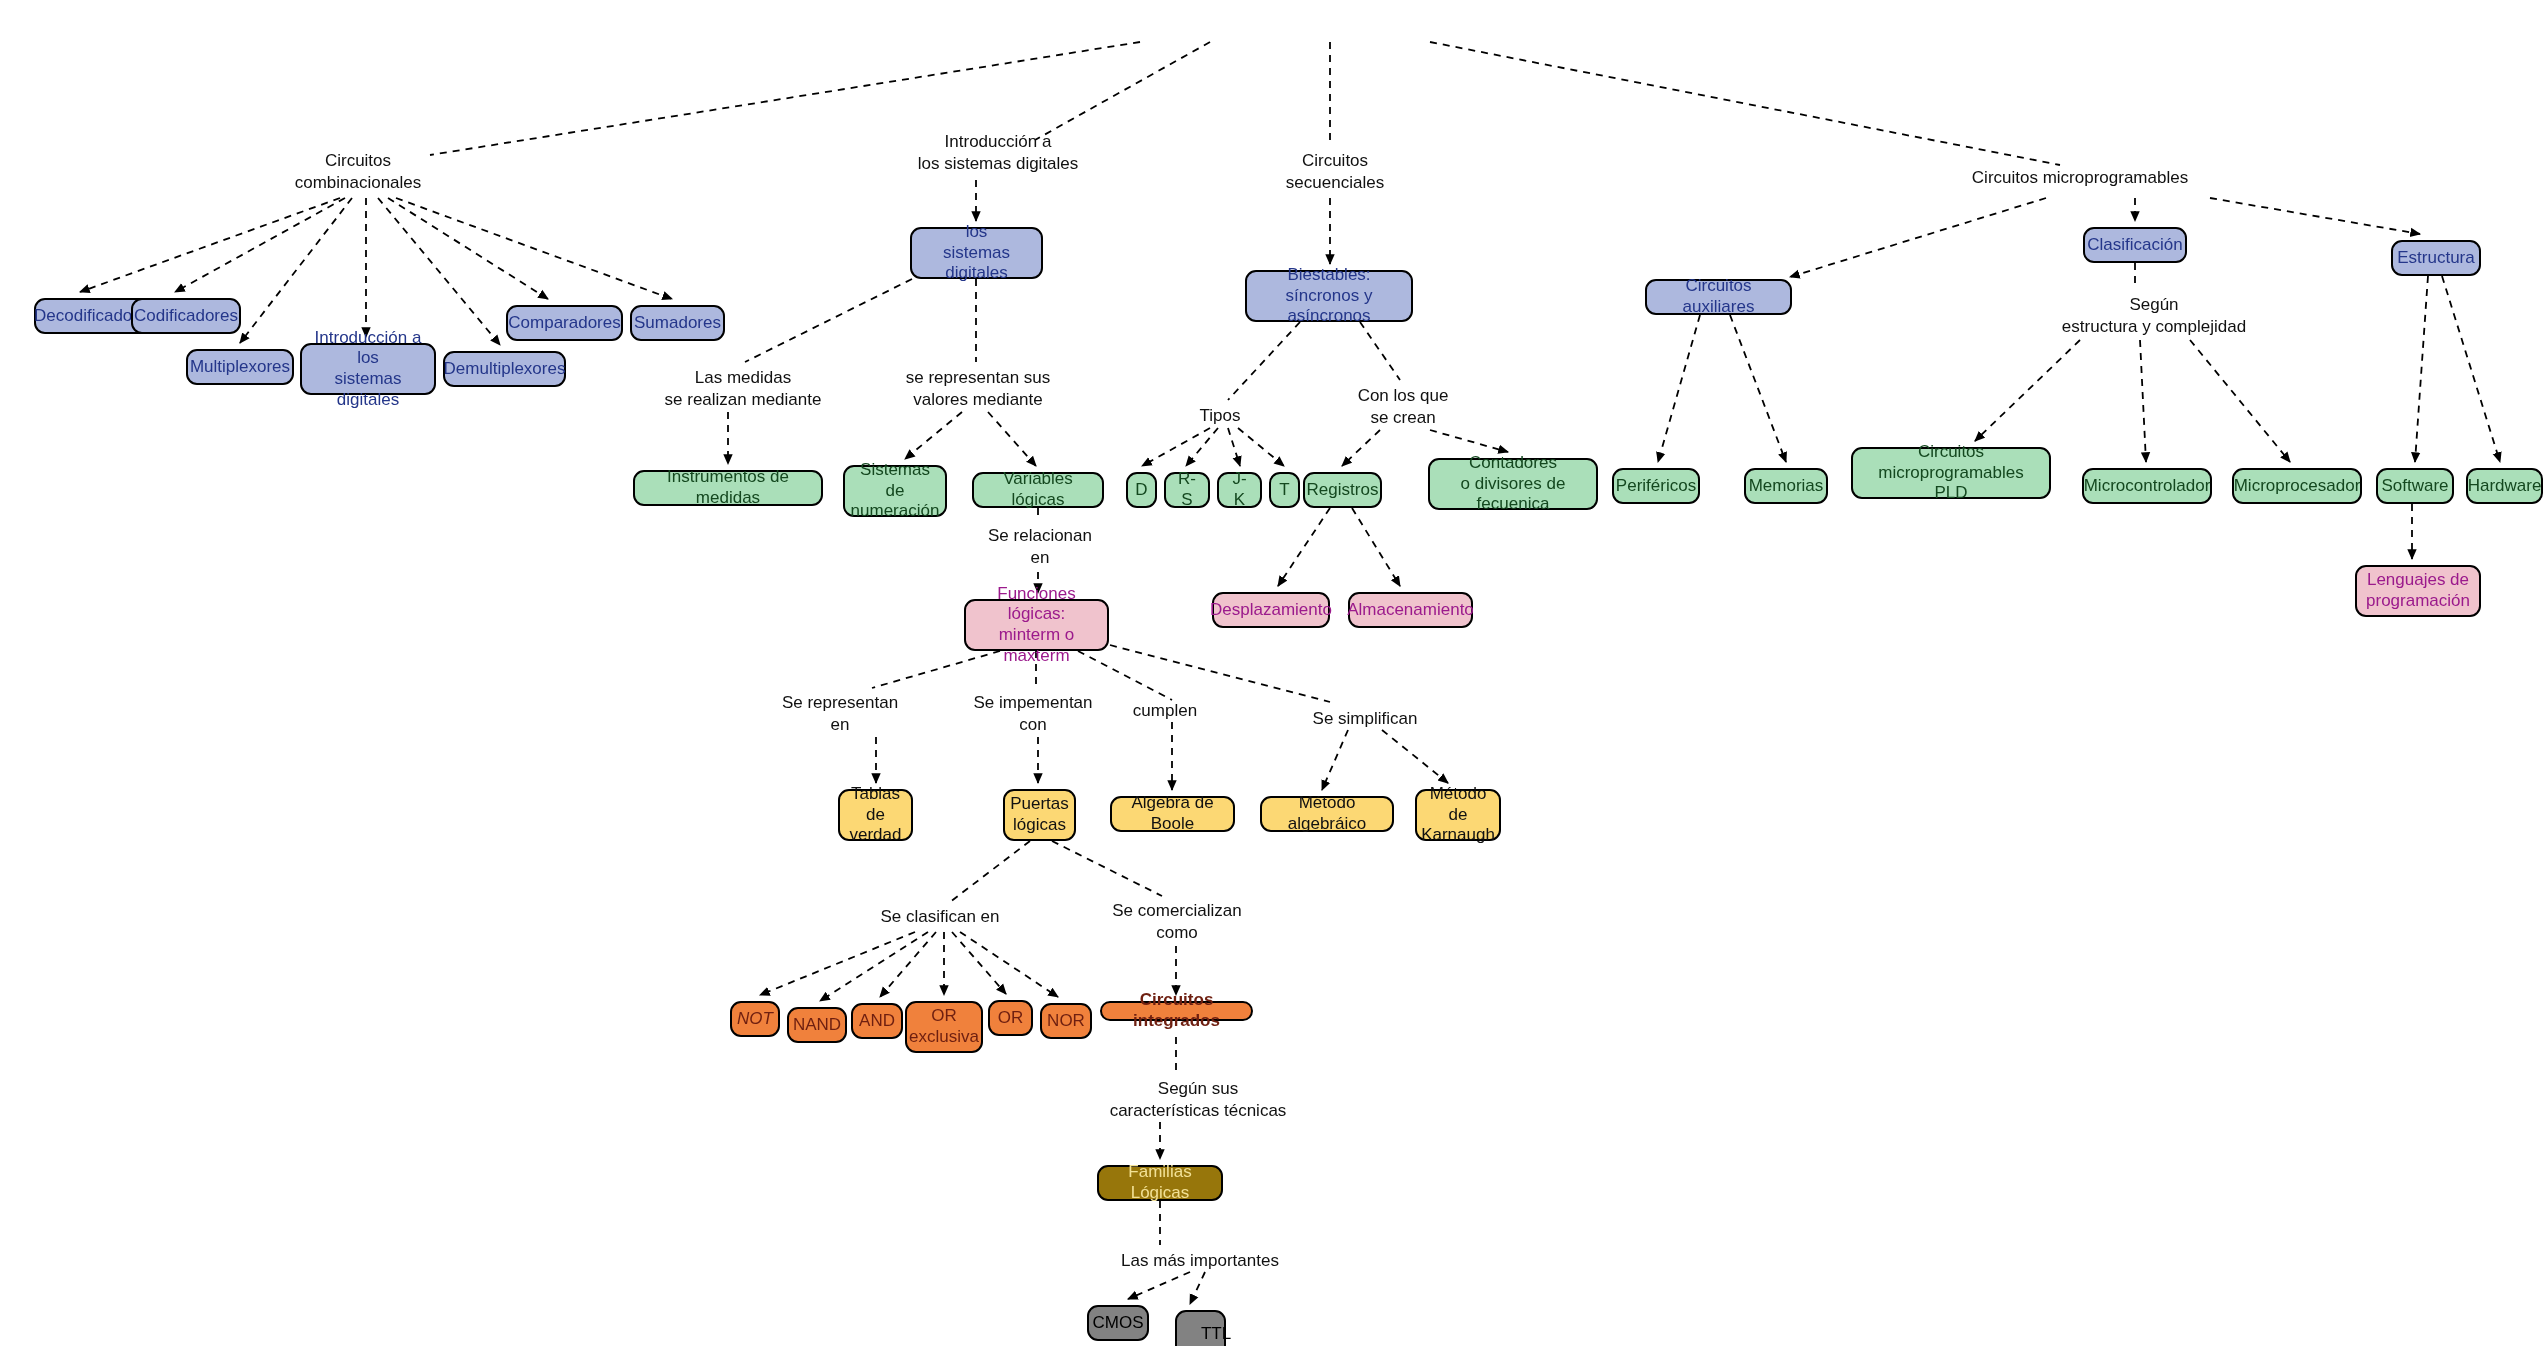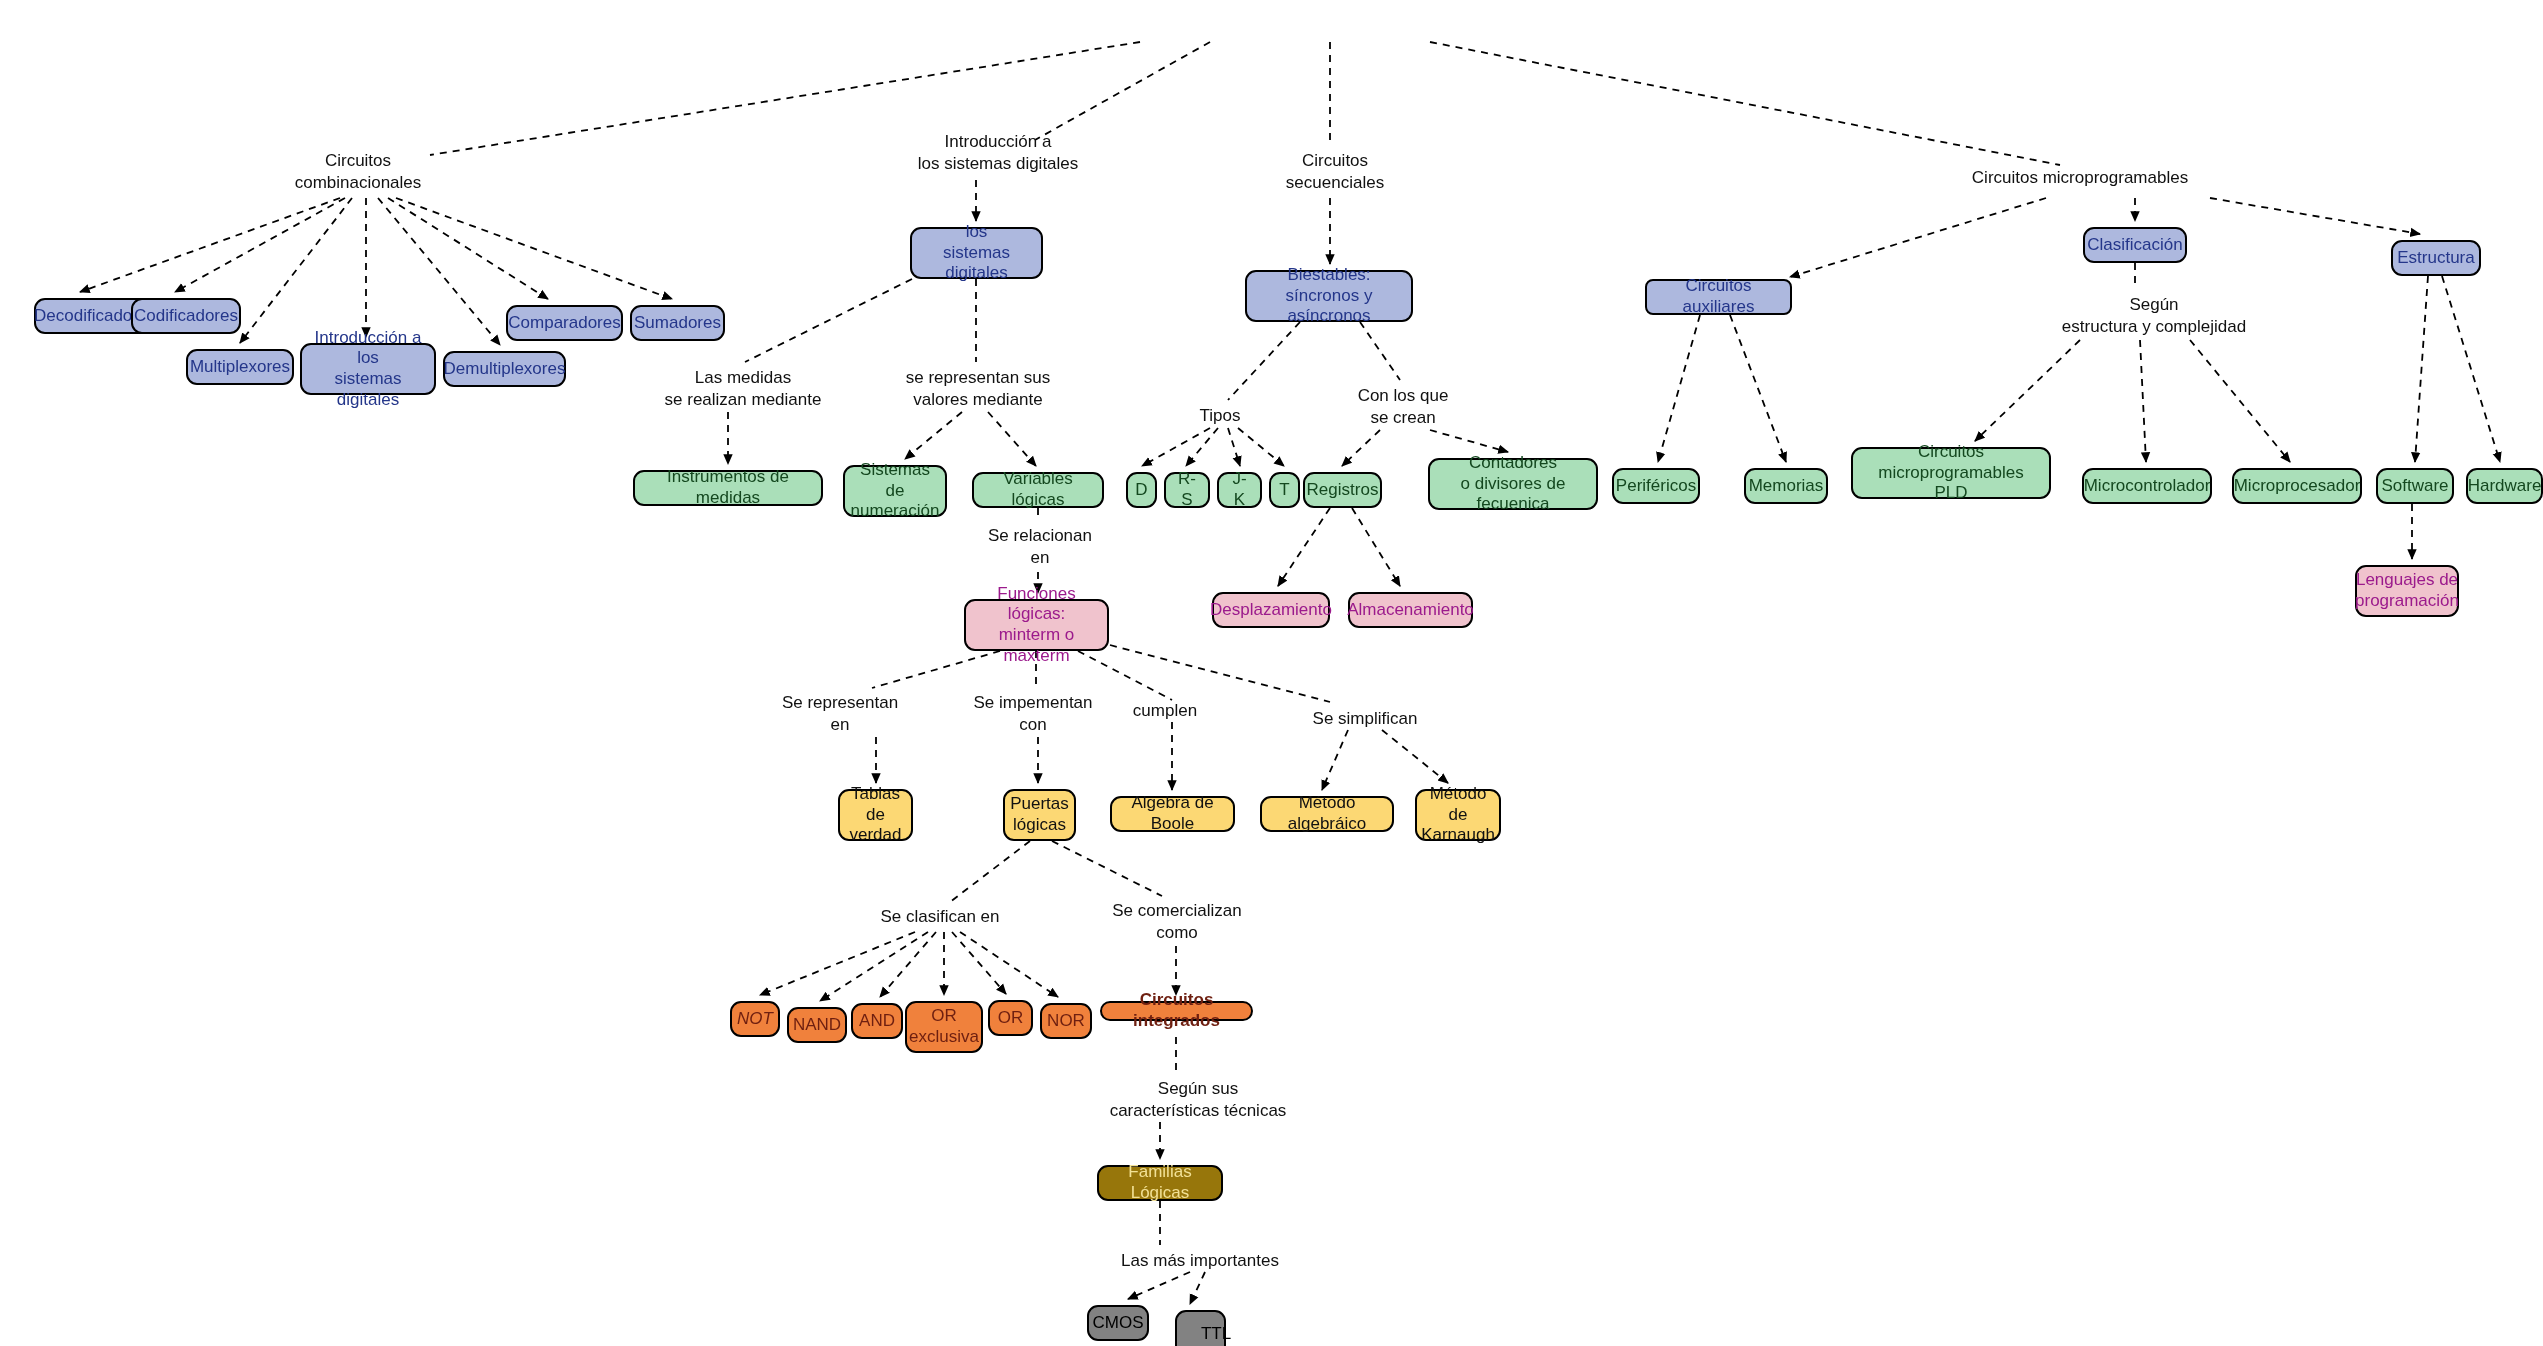--- a/index.html
+++ b/index.html
@@ -144,21 +144,21 @@
       <div class="node n-blue" style="left: 186px; top: 349px; width: 108px; height: 36px;">Multiplexores</div>
       <div class="node n-blue" style="left: 300px; top: 343px; width: 136px; height: 52px;">Introducción a los
 sistemas digitales</div>
       <div class="node n-blue" style="left: 443px; top: 351px; width: 123px; height: 36px;">Demultiplexores</div>
       <div class="node n-blue" style="left: 506px; top: 305px; width: 117px; height: 36px;">Comparadores</div>
       <div class="node n-blue" style="left: 630px; top: 305px; width: 95px; height: 36px;">Sumadores</div>
       <div class="node n-blue" style="left: 910px; top: 227px; width: 133px; height: 52px;">los
 sistemas digitales</div>
       <div class="node n-blue" style="left: 1245px; top: 270px; width: 168px; height: 52px;">Biestables:
 síncronos y asíncronos</div>
-      <div class="node n-blue" style="left: 1645px; top: 279px; width: 147px; height: 36px; border-radius: 8px;">Circuitos auxiliares</div>
+      <div class="node n-blue" style="left: 1645px; top: 279px; width: 147px; height: 36px;">Circuitos auxiliares</div>
       <div class="node n-blue" style="left: 2083px; top: 227px; width: 104px; height: 36px;">Clasificación</div>
       <div class="node n-blue" style="left: 2391px; top: 240px; width: 90px; height: 36px;">Estructura</div>
       <div class="node n-green" style="left: 633px; top: 470px; width: 190px; height: 36px;">Instrumentos de medidas</div>
       <div class="node n-green" style="left: 843px; top: 465px; width: 104px; height: 52px;">Sistemas de
 numeración</div>
       <div class="node n-green" style="left: 972px; top: 472px; width: 132px; height: 36px;">Variables lógicas</div>
       <div class="node n-green" style="left: 1126px; top: 472px; width: 31px; height: 36px;">D</div>
       <div class="node n-green" style="left: 1164px; top: 472px; width: 46px; height: 36px;">R-S</div>
       <div class="node n-green" style="left: 1217px; top: 472px; width: 45px; height: 36px;">J-K</div>
       <div class="node n-green" style="left: 1269px; top: 472px; width: 31px; height: 36px;">T</div>
@@ -170,21 +170,21 @@
       <div class="node n-green" style="left: 1851px; top: 447px; width: 200px; height: 52px;">Circuitos microprogramables
 PLD</div>
       <div class="node n-green" style="left: 2082px; top: 468px; width: 130px; height: 36px;">Microcontrolador</div>
       <div class="node n-green" style="left: 2232px; top: 468px; width: 130px; height: 36px;">Microprocesador</div>
       <div class="node n-green" style="left: 2376px; top: 468px; width: 78px; height: 36px;">Software</div>
       <div class="node n-green" style="left: 2466px; top: 468px; width: 77px; height: 36px;">Hardware</div>
       <div class="node n-pink" style="left: 1212px; top: 592px; width: 118px; height: 36px;">Desplazamiento</div>
       <div class="node n-pink" style="left: 1348px; top: 592px; width: 125px; height: 36px;">Almacenamiento</div>
       <div class="node n-pink" style="left: 964px; top: 599px; width: 145px; height: 52px;">Funciones lógicas:
 minterm o maxterm</div>
-      <div class="node n-pink" style="left: 2355px; top: 565px; width: 104px; height: 52px;">Lenguajes de
+      <div class="node n-pink" style="left: 2355px; top: 565px; width: 126px; height: 52px;">Lenguajes de
 programación</div>
       <div class="node n-yellow" style="left: 838px; top: 789px; width: 75px; height: 52px;">Tablas de
 verdad</div>
       <div class="node n-yellow" style="left: 1003px; top: 789px; width: 73px; height: 52px;">Puertas
 lógicas</div>
       <div class="node n-yellow" style="left: 1110px; top: 796px; width: 125px; height: 36px;">Algebra de Boole</div>
       <div class="node n-yellow" style="left: 1260px; top: 796px; width: 134px; height: 36px;">Método algebráico</div>
       <div class="node n-yellow" style="left: 1415px; top: 789px; width: 86px; height: 52px;">Método de
 Karnaugh</div>
       <div class="node n-orange" style="left: 730px; top: 1001px; width: 50px; height: 36px; font-style: italic;">NOT</div>

